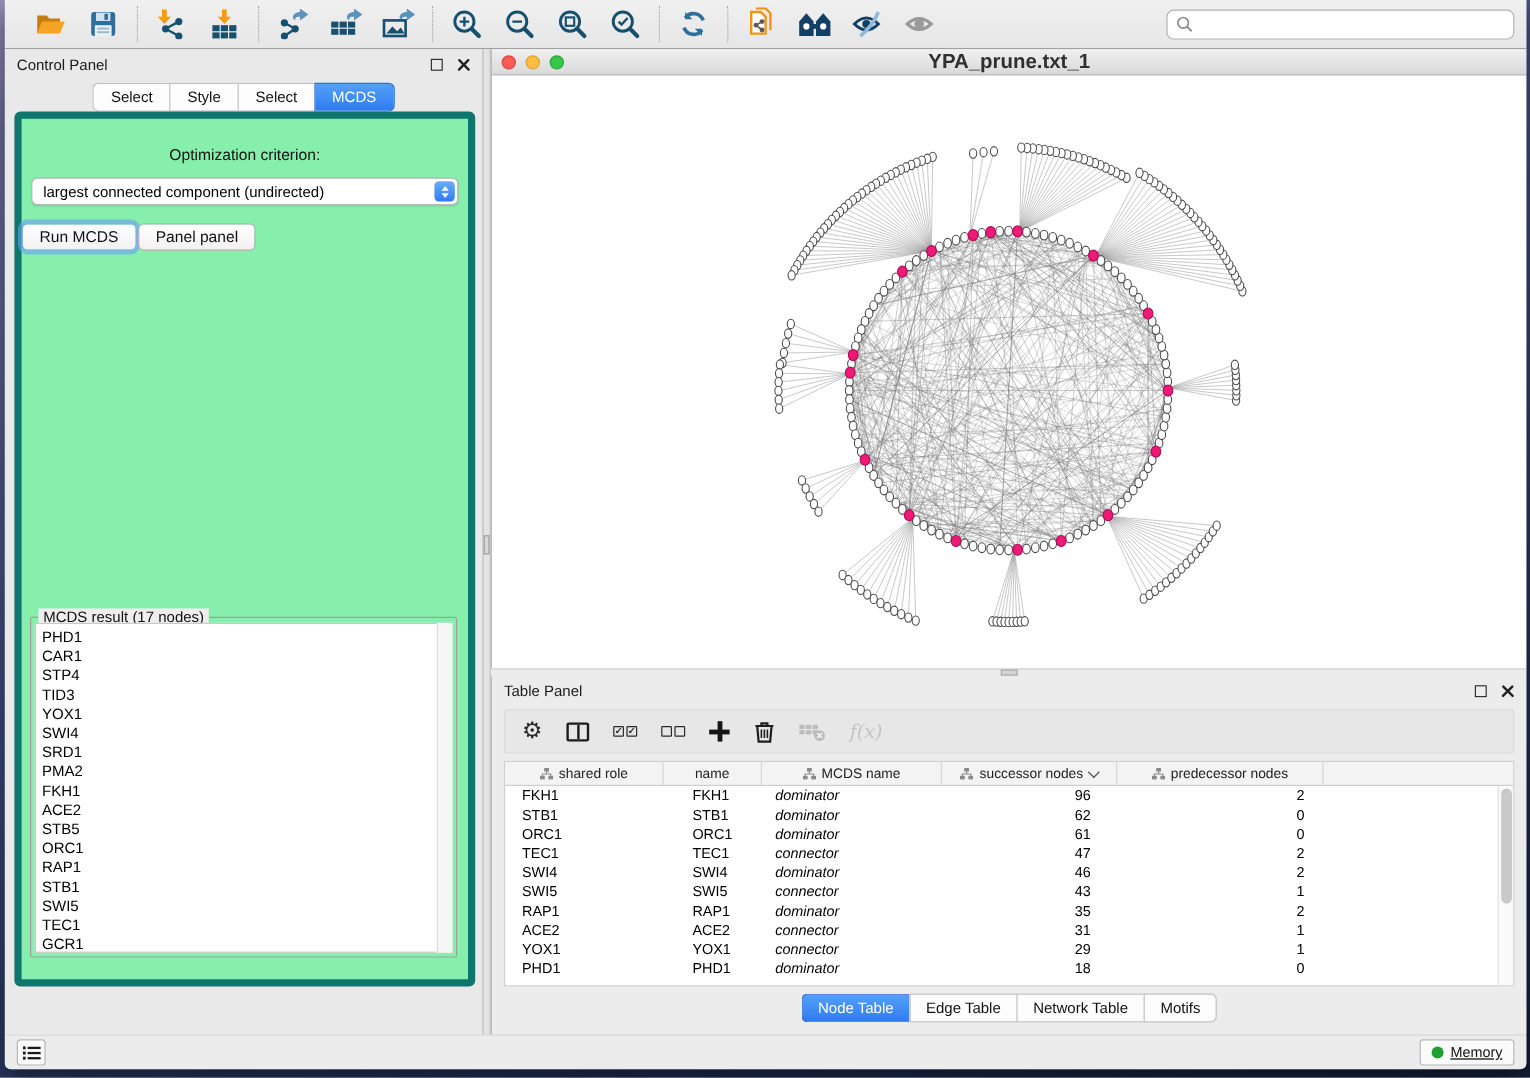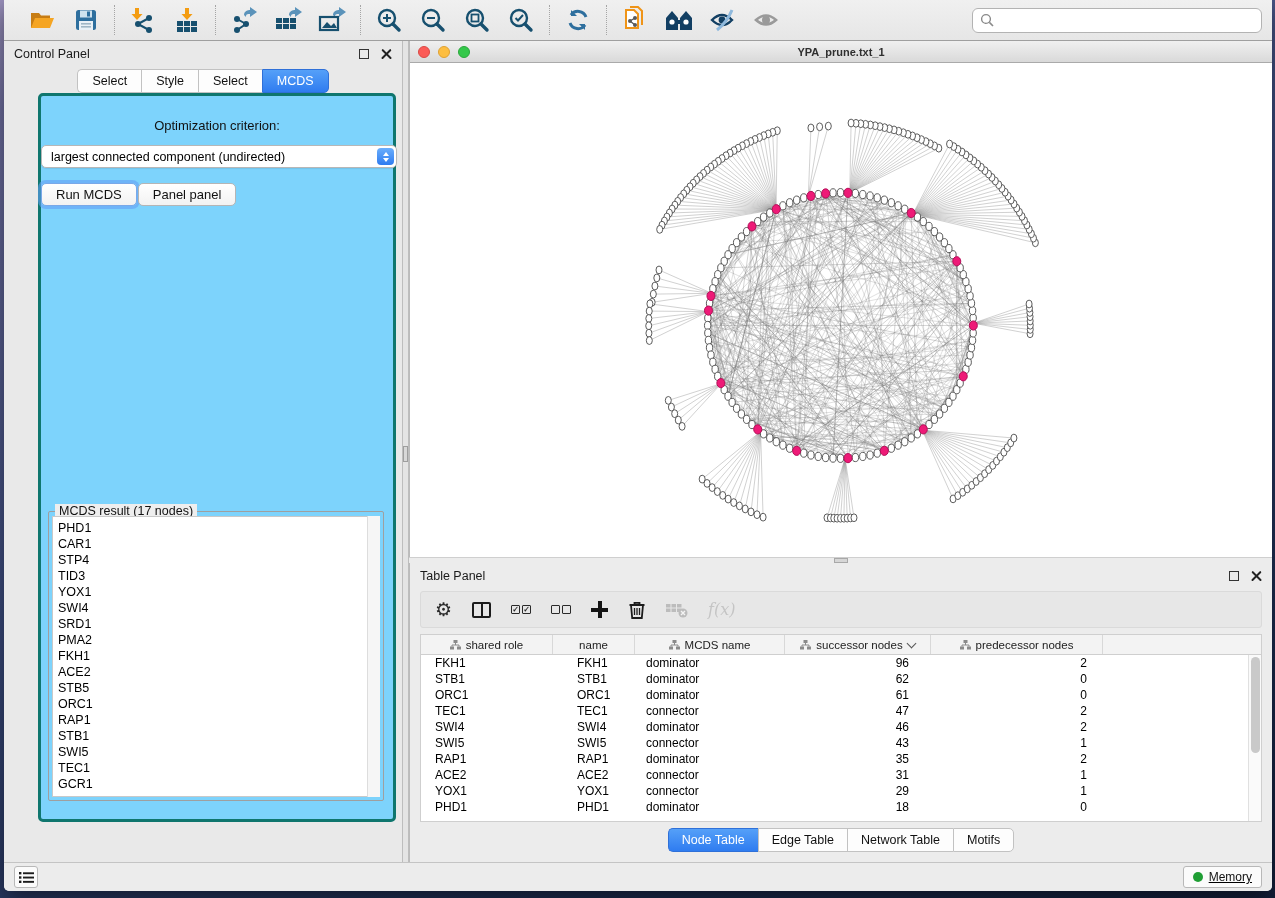--- a/index.html
+++ b/index.html
@@ -29,22 +29,22 @@
   .panel-titlebar .spacer { flex:1; }
   .win-sq { width:10px; height:10px; border:1.5px solid #333; margin-right:12px; cursor:pointer; }
   .win-x { position:relative; width:11px; height:11px; cursor:pointer; }
   .win-x::before,.win-x::after { content:""; position:absolute; left:-1px; top:4.5px; width:13px; height:2.4px; background:#222; border-radius:1px; }
   .win-x::before { transform:rotate(45deg);} .win-x::after { transform:rotate(-45deg);}
   .cp-tabs { display:flex; justify-content:center; margin-top:2px; }
   .cp-tab { font-size:12.5px; padding:4px 14px; background:#fdfdfd; border:1px solid #c2c2c2; border-right:none; color:#111; cursor:pointer; }
   .cp-tab:first-child { border-radius:5px 0 0 5px; }
   .cp-tab:last-child { border-right:1px solid #c2c2c2; border-radius:0 5px 5px 0; }
   .cp-tab.selected { background:linear-gradient(#55a0f8,#2f7cf0); border-color:#2f70d8; color:#fff; }
-  .cp-inset { position:absolute; left:8px; right:6px; top:52px; bottom:40px; background:#7dd3fc;
-    border:3px solid #0f766e; border-radius:5px;margin-left:26px; }
+  .cp-inset { position:absolute; left:8px; right:6px; top:52px; bottom:40px; background:#86efac;
+    border:6px solid #0f766e; border-radius:5px; }
   .opt-label { text-align:center; margin-top:22px; font-size:13px; color:#111; }
   .criterion { position:relative; margin:12px auto 0; width:356px; height:23px; background:#fff;
     border:1px solid #b7b7b7; border-radius:5px; font-size:12.5px; display:flex; align-items:center;
     padding-left:9px; cursor:pointer; box-shadow:0 1px 1px rgba(0,0,0,.08); }
   .criterion .stepper { position:absolute; right:2px; top:2px; bottom:2px; width:17px; border-radius:4px;
     background:linear-gradient(#6aaefc,#2e7bf0); display:flex; flex-direction:column; align-items:center; justify-content:center; gap:2px; }
   .chev { width:0; height:0; border-left:3.5px solid transparent; border-right:3.5px solid transparent; }
   .chev.up { border-bottom:4px solid #fff; } .chev.down { border-top:4px solid #fff; }
   .cp-buttons { display:flex; justify-content:flex-start; gap:1px; margin-top:15px; }
   .btn { height:23px; background:linear-gradient(#ffffff,#f2f2f2); border:1px solid #b5b5b5; border-radius:5px;
@@ -65,21 +65,21 @@
   
   .rightcol { flex:1 1 auto; display:flex; flex-direction:column; min-width:0; }
   .netwin { height:516px; flex:0 0 auto; display:flex; flex-direction:column; border-left:1px solid #bbb; }
   .net-titlebar { height:22px; background:linear-gradient(#f0f0f0,#d9d9d9); border-bottom:1px solid #aaa;
     display:flex; align-items:center; position:relative; padding:0 8px; flex:0 0 auto; }
   .lights { display:flex; gap:8px; }
   .light { width:12px; height:12px; border-radius:50%; cursor:pointer; }
   .light.red { background:#fc5b57; border:1px solid #d94a45; }
   .light.yellow { background:#fdbe41; border:1px solid #dfa133; }
   .light.green { background:#34c84a; border:1px solid #2aa73c; }
-  .net-title { position:absolute; left:0; right:0; text-align:center; font-size:11px; font-weight:bold; color:#2f2f2f; pointer-events:none; }
+  .net-title { position:absolute; left:0; right:0; text-align:center; font-size:17px; font-weight:bold; color:#2f2f2f; pointer-events:none; }
   .net-canvas { flex:1; background:#fff; position:relative; overflow:hidden; }
   .hdivider { height:6px; flex:0 0 auto; background:#ececec; border-top:1px solid #cfcfcf; position:relative; cursor:row-resize; }
   .hdivider .handle { position:absolute; left:50%; top:0px; margin-left:-7px; width:14px; height:5px; background:#d6d6d6; border:1px solid #a8a8a8; }
 
   
   .tpanel { flex:1 1 auto; background:#ececec; display:flex; flex-direction:column; border-left:1px solid #bbb; min-height:0; }
   .tp-toolbar { height:37px; margin:2px 10px 0 10px; background:#e7e7e7; border:1px solid #dadada; border-radius:3px;
     display:flex; align-items:center; gap:20px; padding:0 14px; flex:0 0 auto; }
   .tp-icon { display:flex; align-items:center; justify-content:center; cursor:pointer; height:24px; }
   .gear { font-size:19px; color:#2b2b2b; line-height:20px; }
@@ -94,21 +94,21 @@
   .disabledicon { opacity:.55; }
 
   .ttable { margin:6px 10px 0 10px; background:#fff; border:1px solid #cfcfcf; position:relative; flex:0 0 auto; height:188px; overflow:hidden; }
   .thead { display:grid; grid-template-columns:132px 82px 150px 146px 172px 1fr; height:20px; background:#f3f3f3; border-bottom:1px solid #cfcfcf; }
   .th { display:flex; align-items:center; justify-content:center; gap:5px; font-size:11.5px; color:#222; border-right:1px solid #d8d8d8; position:relative; cursor:pointer; }
   .th:last-child { border-right:none; }
   .sort-chev { width:7px; height:7px; border-right:1.6px solid #555; border-bottom:1.6px solid #555; transform:rotate(45deg); margin-top:-3px; }
   .tbody { position:absolute; top:20px; left:0; right:13px; bottom:0; overflow:hidden; }
   .trow { display:grid; grid-template-columns:132px 82px 150px 146px 172px 1fr; height:16px; cursor:default; }
   .tcell { font-size:12px; color:#000; line-height:16px; white-space:nowrap; overflow:hidden; }
-  .tcell.c0 { padding-left:14px; } .tcell.c1 { padding-left:24px; } .tcell.c2 { padding-left:11px; }
+  .tcell.c0 { padding-left:14px; } .tcell.c1 { padding-left:24px; } .tcell.c2 { padding-left:11px;font-style:italic; }
   .tcell.c3 { text-align:right; padding-right:22px; } .tcell.c4 { text-align:right; padding-right:16px; }
   .vscroll { position:absolute; top:20px; right:0; bottom:0; width:13px; background:#fafafa; border-left:1px solid #e0e0e0; }
   .vscroll .thumb { position:absolute; top:2px; left:1.5px; width:9px; height:96px; background:#c9c9c9; border-radius:5px; }
 
   .tp-tabs { display:flex; justify-content:center; margin-top:6px; flex:0 0 auto; }
   .tp-tab { font-size:12.5px; padding:4px 13px; background:#fdfdfd; border:1px solid #c2c2c2; border-right:none; color:#111; cursor:pointer; }
   .tp-tab:first-child { border-radius:5px 0 0 5px; }
   .tp-tab:last-child { border-right:1px solid #c2c2c2; border-radius:0 5px 5px 0; }
   .tp-tab.selected { background:linear-gradient(#55a0f8,#2f7cf0); border-color:#2f70d8; color:#fff; }
 

